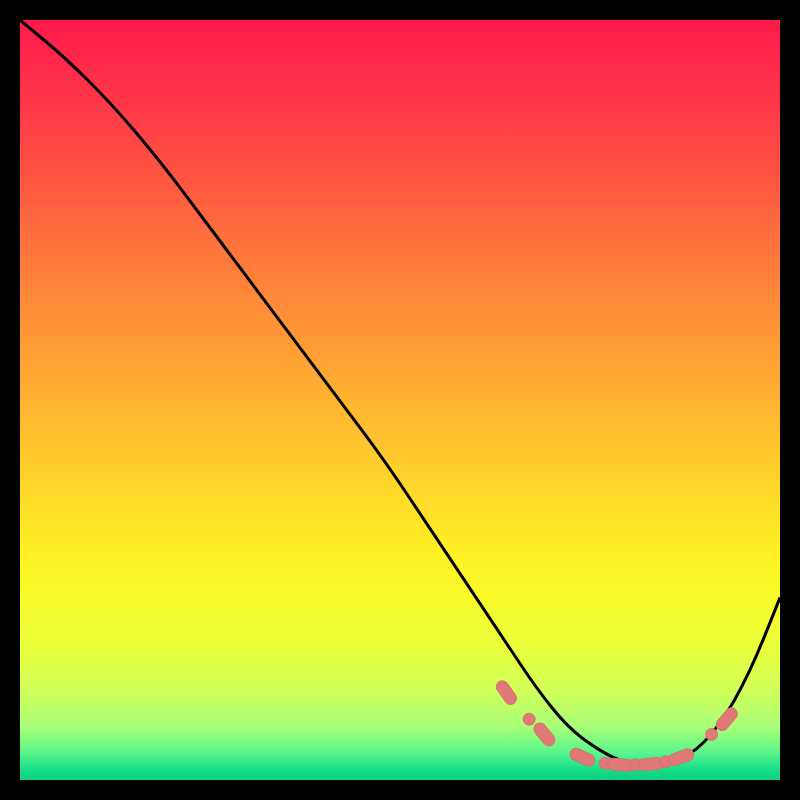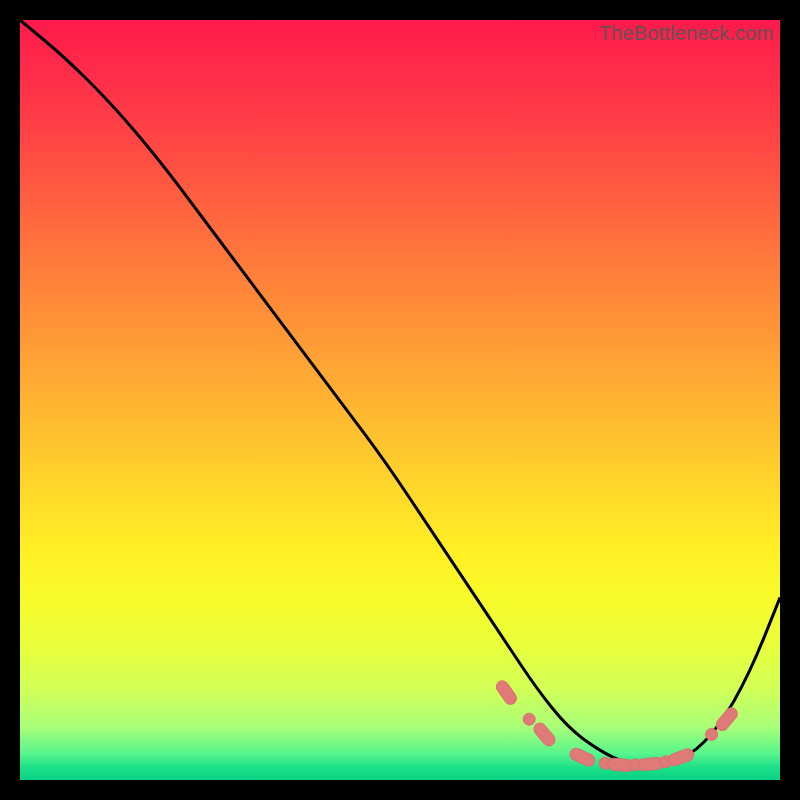--- a/index.html
+++ b/index.html
@@ -60,21 +60,20 @@
     top: 0;
     width: 760px;
     height: 760px;
   }
 </style>
 </head>
 <body>
 
 <div class="frame">
   <div class="plot">
-    <div class="watermark">TheBottleneck.com</div>
     <svg class="curve" viewBox="0 0 760 760" preserveAspectRatio="none">
       <path fill="none" stroke="#000000" stroke-width="3" stroke-linejoin="round" d="M 0.0 0.0 Q 0.0 0.0 22.8 19.0 Q 45.6 38.0 68.4 60.8 Q 91.2 83.6 114.0 110.2 Q 136.8 136.8 159.6 167.2 Q 182.4 197.6 205.2 228.0 Q 228.0 258.4 250.8 288.8 Q 273.6 319.2 296.4 349.6 Q 319.2 380.0 342.0 410.4 Q 364.8 440.8 387.6 475.0 Q 410.4 509.2 433.2 543.4 Q 456.0 577.6 471.2 600.4 Q 486.4 623.2 501.6 646.0 Q 516.8 668.8 532.0 687.8 Q 547.2 706.8 562.4 718.2 Q 577.6 729.6 592.8 737.2 Q 608.0 744.8 623.2 744.8 Q 638.4 744.8 653.6 741.0 Q 668.8 737.2 684.0 722.0 Q 699.2 706.8 714.4 680.2 Q 729.6 653.6 744.8 615.6 T 760.0 577.6 " id="curvePath"></path>
       <g id="markers">
           <rect x="-13.0" y="-6.0" width="26" height="12" rx="6" ry="6" fill="#e07a78" stroke="#d86f6e" stroke-width="1" transform="translate(486.4 672.6) rotate(55)"></rect>
           <circle cx="509.2" cy="699.2" r="6" fill="#e07a78" stroke="#d86f6e" stroke-width="1"></circle>
           <rect x="-13.0" y="-6.0" width="26" height="12" rx="6" ry="6" fill="#e07a78" stroke="#d86f6e" stroke-width="1" transform="translate(524.4 714.4) rotate(50)"></rect>
           <rect x="-13.0" y="-6.0" width="26" height="12" rx="6" ry="6" fill="#e07a78" stroke="#d86f6e" stroke-width="1" transform="translate(562.4 737.2) rotate(25)"></rect>
           <circle cx="585.2" cy="743.3" r="6" fill="#e07a78" stroke="#d86f6e" stroke-width="1"></circle>
           <rect x="-13.0" y="-6.0" width="26" height="12" rx="6" ry="6" fill="#e07a78" stroke="#d86f6e" stroke-width="1" transform="translate(600.4 744.8) rotate(5)"></rect>
           <circle cx="615.6" cy="744.8" r="6" fill="#e07a78" stroke="#d86f6e" stroke-width="1"></circle>

